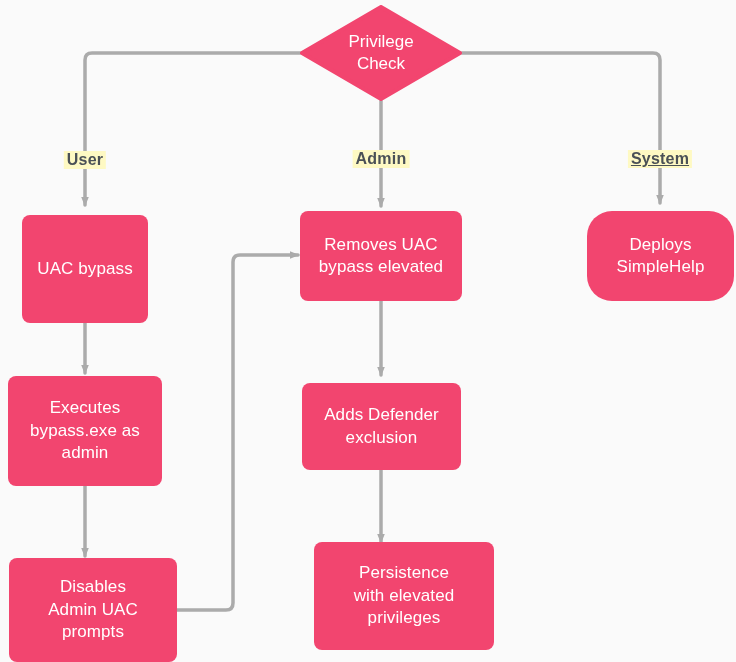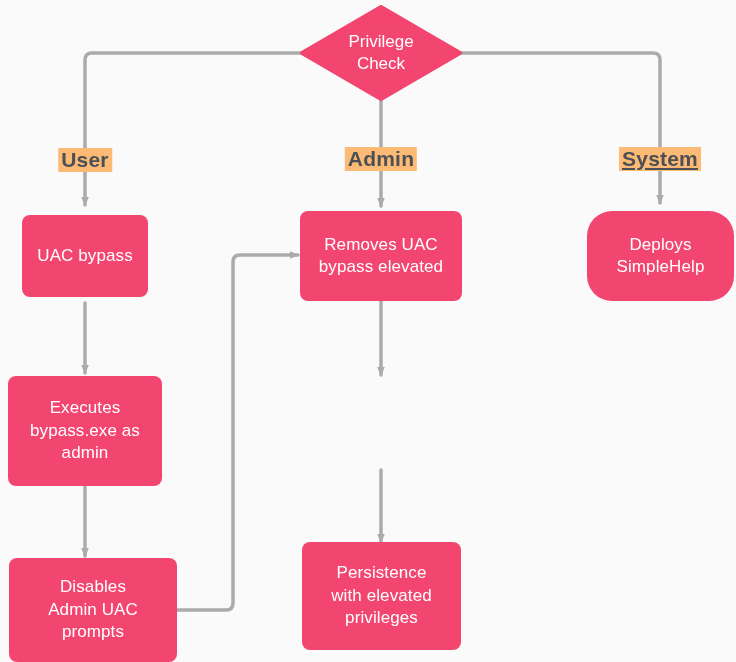--- a/index.html
+++ b/index.html
@@ -62,25 +62,25 @@
     color: #ffffff;
     font-size: 17px;
     line-height: 1.32;
     text-align: center;
     white-space: pre-line;
     z-index: 2;
   }
   .edge-label {
     position: absolute;
     color: #4a5056;
-    font-size: 21px;
+    font-size: 16px;
     font-weight: bold;
     letter-spacing: 0.2px;
     white-space: nowrap;
-    background: #fdba74;
+    background: #fef9c3;
     padding: 0 3px;
     transform: translate(-50%, -50%);
   }
 </style>
 </head>
 <body>
 
 <div id="canvas">
 
   <svg class="edges" viewBox="0 0 736 662">
@@ -112,34 +112,36 @@
       <path d="M81,2 L160,48 L81,94 L2,48 Z" fill="#f2456f" stroke="#f2456f" stroke-width="4" stroke-linejoin="round"></path>
     </svg>
     <div class="diamond-label">Privilege
 Check</div>
   </div>
 
   <div class="edge-label" style="left:85px; top:160px;">User</div>
   <div class="edge-label" style="left:381px; top:159px;">Admin</div>
   <div class="edge-label" style="left:660px; top:159px;text-decoration:underline;">System</div>
 
-  <div class="node" style="left:22px; top:215px; width:126px; height:82px;">UAC bypass</div>
+  <div class="node" style="left:22px; top:215px; width:126px; height:108px;">UAC bypass</div>
 
   <div class="node" style="left:8px; top:376px; width:154px; height:110px;">Executes
 bypass.exe as
 admin</div>
 
   <div class="node" style="left:9px; top:558px; width:168px; height:104px;">Disables
 Admin UAC
 prompts</div>
 
   <div class="node" style="left:300px; top:211px; width:162px; height:90px;">Removes UAC
 bypass elevated</div>
 
+  <div class="node" style="left:302px; top:383px; width:159px; height:87px;">Adds Defender
+exclusion</div>
 
-  <div class="node" style="left:302px; top:542px; width:159px; height:108px;">Persistence
+  <div class="node" style="left:314px; top:542px; width:180px; height:108px;">Persistence
 with elevated
 privileges</div>
 
   <div class="node" style="left:587px; top:211px; width:147px; height:90px;border-radius:25px;">Deploys
 SimpleHelp</div>
 
 </div>
 
 </body></html>

